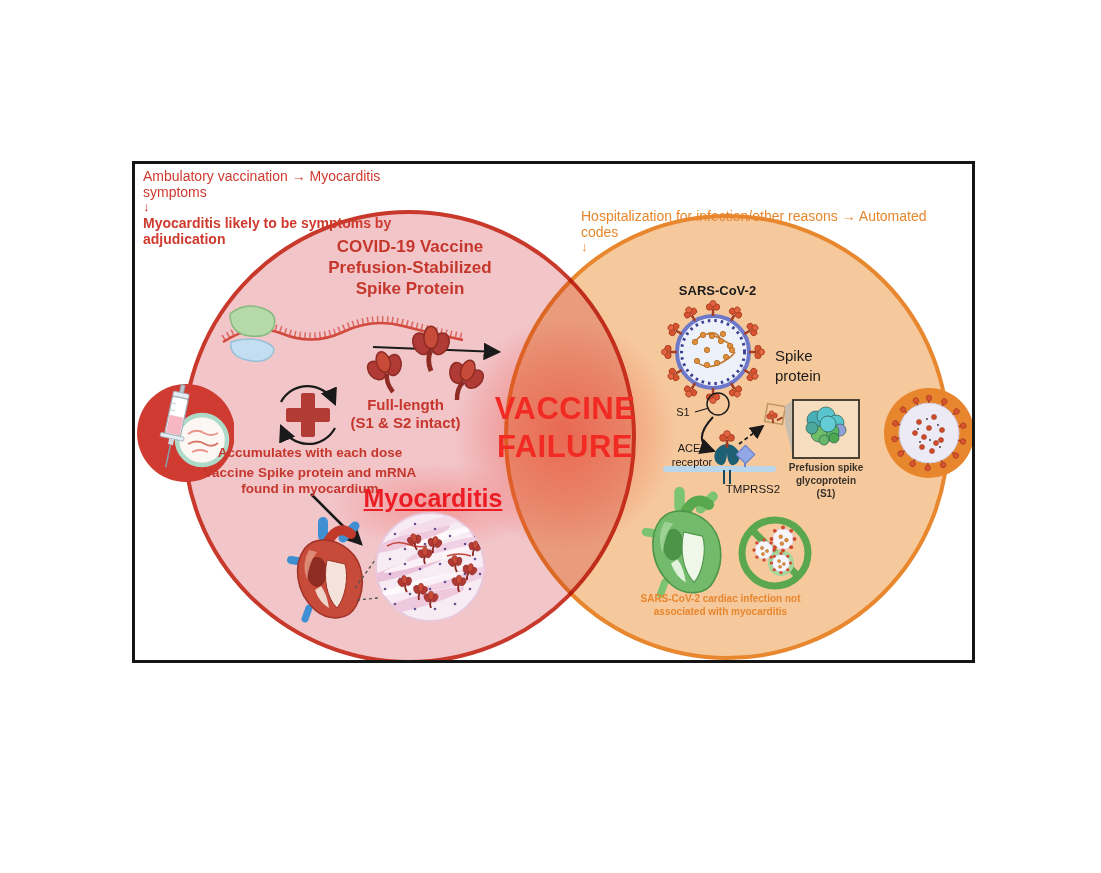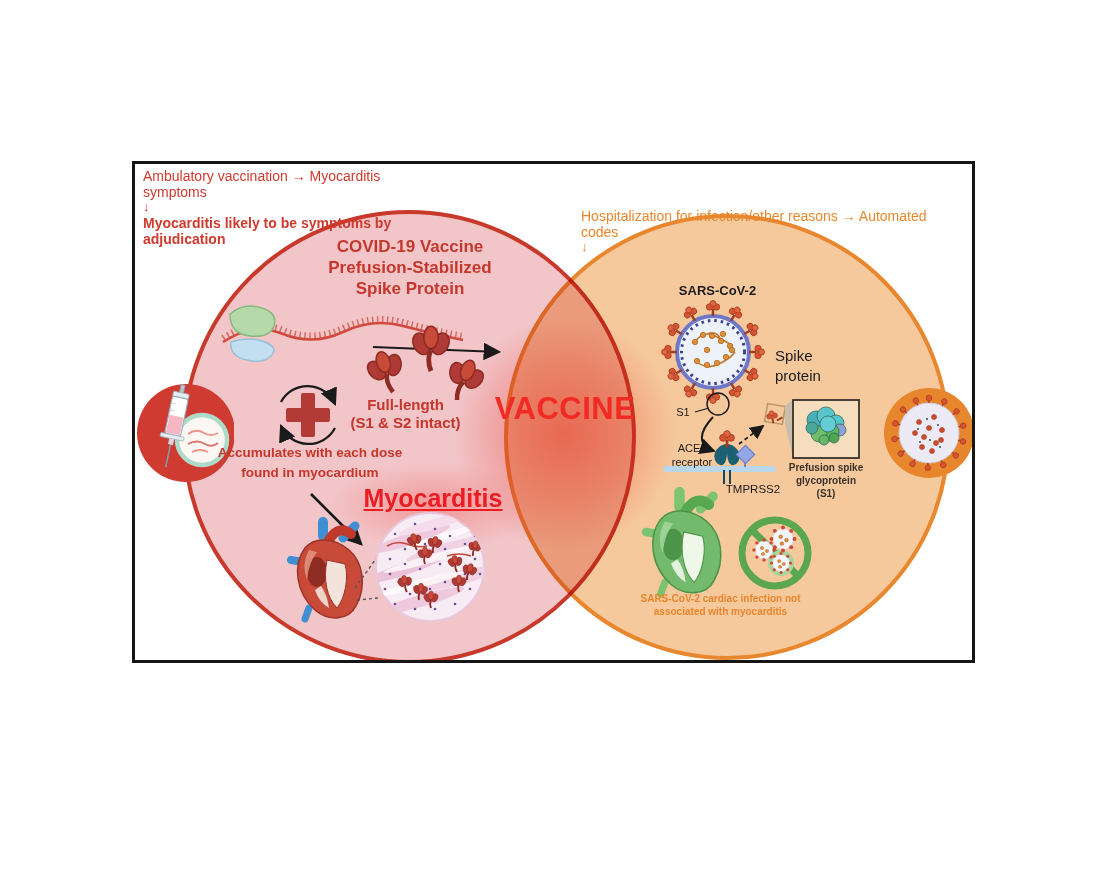--- a/index.html
+++ b/index.html
@@ -428,26 +428,28 @@
     <span style="display:block">Prefusion-Stabilized</span>
     <span style="display:block">Spike Protein</span>
   </div>
 
   <div class="abs lbl-darkred" style="left:188px;top:232px;width:165px;font-size:15px;line-height:1.2;">
     <span style="display:block">Full-length</span>
     <span style="display:block">(S1 &amp; S2 intact)</span>
   </div>
   <div class="abs lbl-darkred" style="left:65px;top:281px;width:220px;font-size:13.5px;">Accumulates with each dose</div>
   <div class="abs lbl-darkred" style="left:55px;top:301px;width:240px;font-size:13.5px;line-height:1.2;">
+    <span style="display:block">Vaccine Spike protein and mRNA</span>
     <span style="display:block">found in myocardium</span>
   </div>
   <div class="abs myo-text" style="left:198px;top:320px;width:200px;">Myocarditis</div>
 
   <div class="abs vf-text" style="left:332px;top:226px;width:196px;">
     <span style="display:block">VACCINE</span>
+    <span style="display:block">FAILURE</span>
   </div>
 
   <div class="abs small-black" style="left:525px;top:119px;width:115px;font-size:13px;font-weight:bold;">SARS-CoV-2</div>
   <div class="abs small-black" style="left:640px;top:182px;width:60px;font-size:15px;line-height:1.3;text-align:left;">
     <span style="display:block">Spike</span>
     <span style="display:block">protein</span>
   </div>
   <div class="abs small-black" style="left:536px;top:242px;width:24px;font-size:11px;">S1</div>
   <div class="abs small-black" style="left:517px;top:277px;width:80px;font-size:11px;line-height:1.3;">
     <span style="display:block">ACE2</span>

